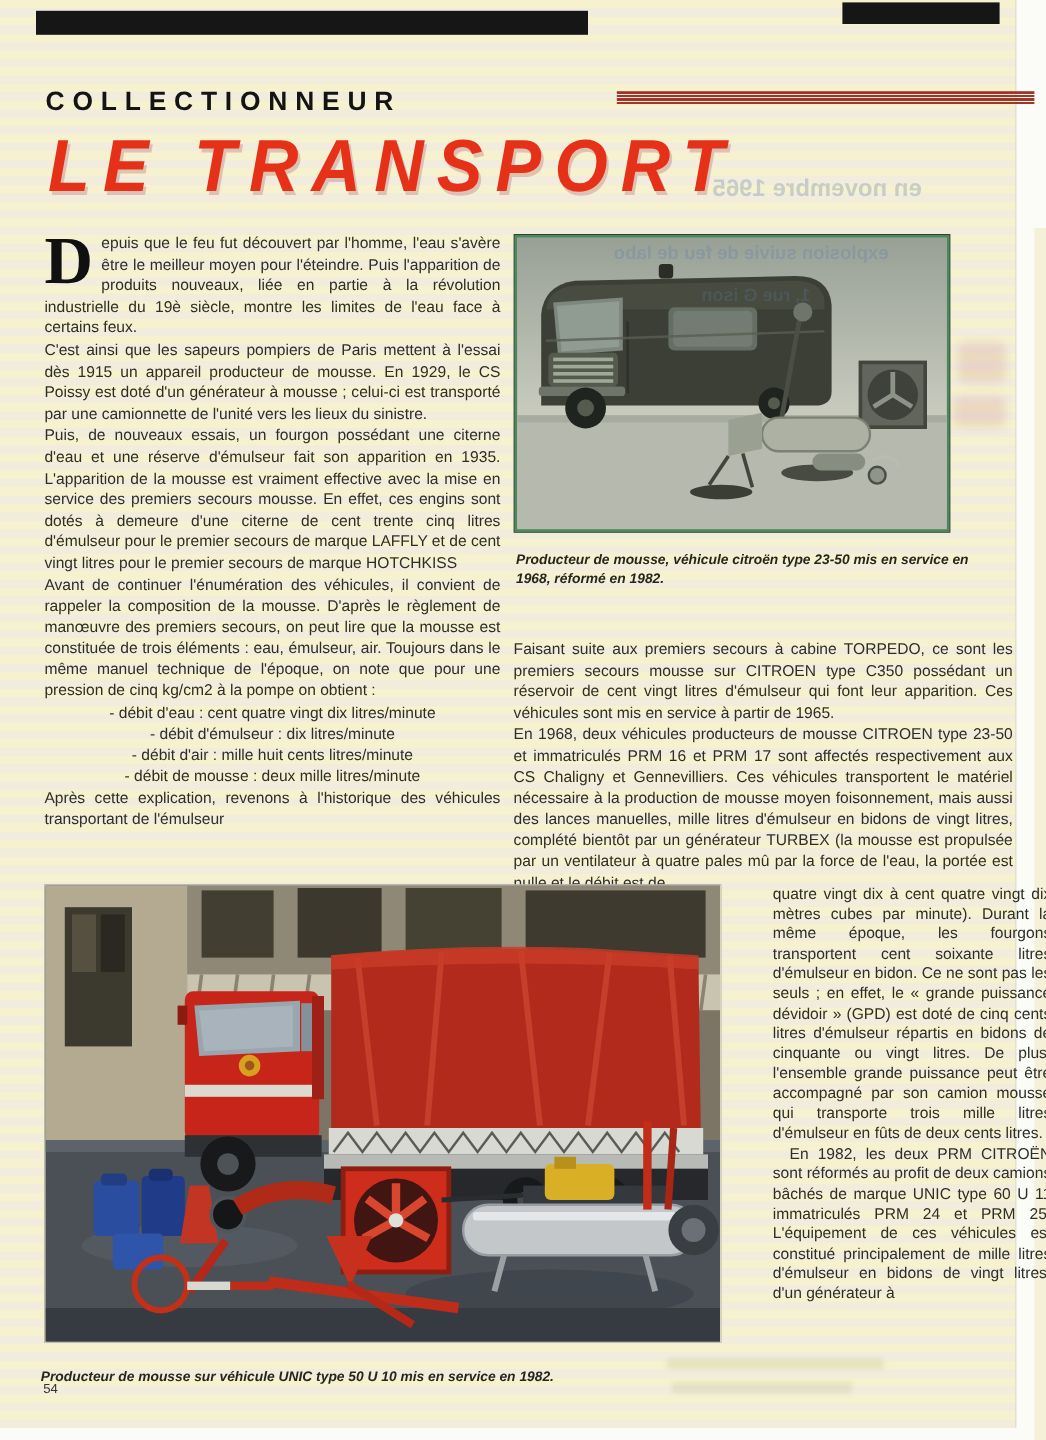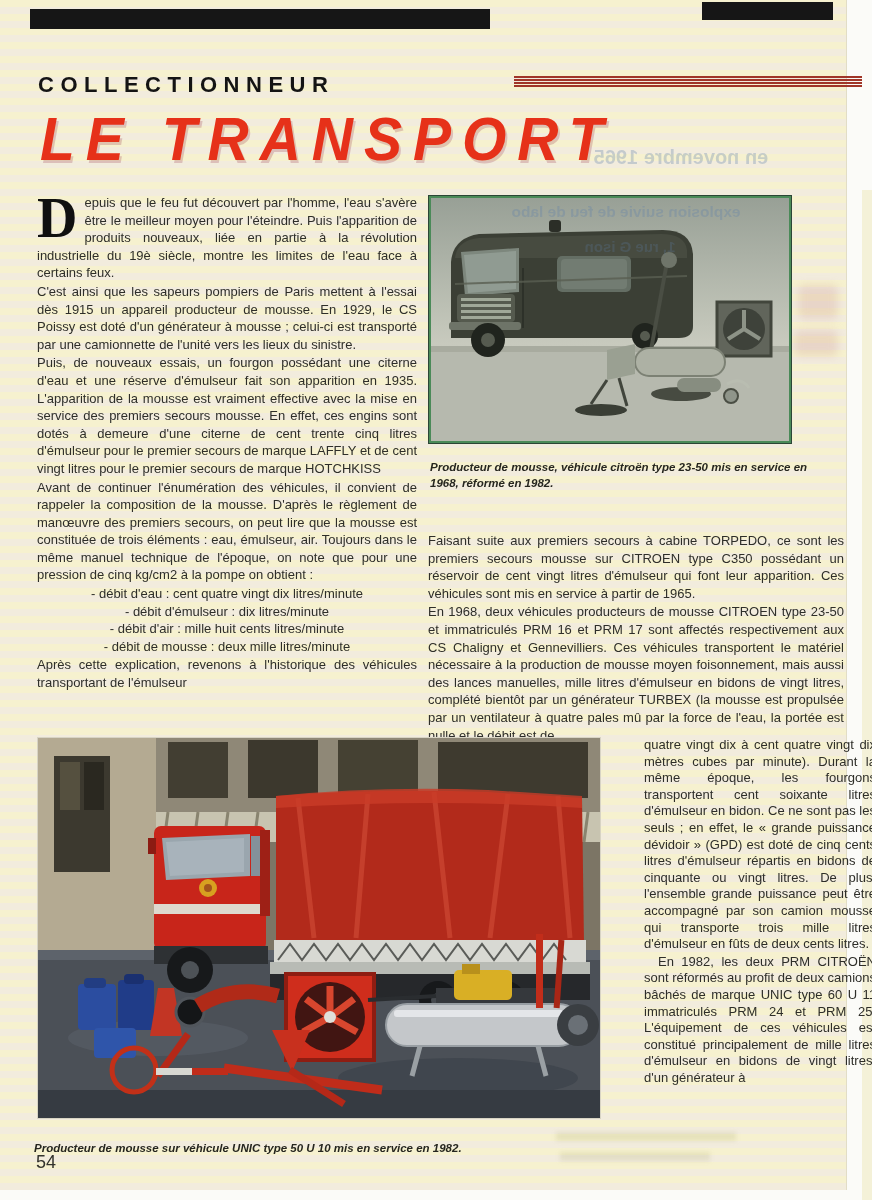--- a/index.html
+++ b/index.html
@@ -49,21 +49,21 @@
   .photo2{
     left:37px;top:737px;width:564px;height:382px;
     border:1px solid #d8d4c4;background:#555;
   }
   .caption{
     position:absolute;font-size:11.5px;line-height:15.5px;
     font-weight:700;font-style:italic;color:#26261f;
   }
   .caption1{left:430px;top:460px;width:378px;}
   .caption2{left:34px;top:1129px;width:520px;white-space:nowrap;margin-top:12px;}
-  .pagenum{position:absolute;left:36px;top:1152px;font-size:18px;color:#33332c;}
+  .pagenum{position:absolute;left:36px;top:1152px;font-size:11px;color:#33332c;}
   .ghost{
     position:absolute;font-weight:800;color:#5d7fab;transform:scaleX(-1);
     white-space:nowrap;filter:blur(0.4px);
   }
   .ghost1{left:556px;top:146px;width:250px;font-size:20px;opacity:.30;text-align:center;}
   .ghost2{left:446px;top:203px;width:360px;font-size:15.5px;opacity:.30;text-align:center;z-index:3;}
   .ghost3{left:470px;top:238px;width:320px;font-size:15px;opacity:.24;text-align:center;z-index:3;}
   .smudge{position:absolute;background:rgba(214,166,158,.33);filter:blur(4px);border-radius:6px;}
   .ghostbar{position:absolute;background:rgba(168,168,108,.20);filter:blur(2px);}
   svg{display:block;}

